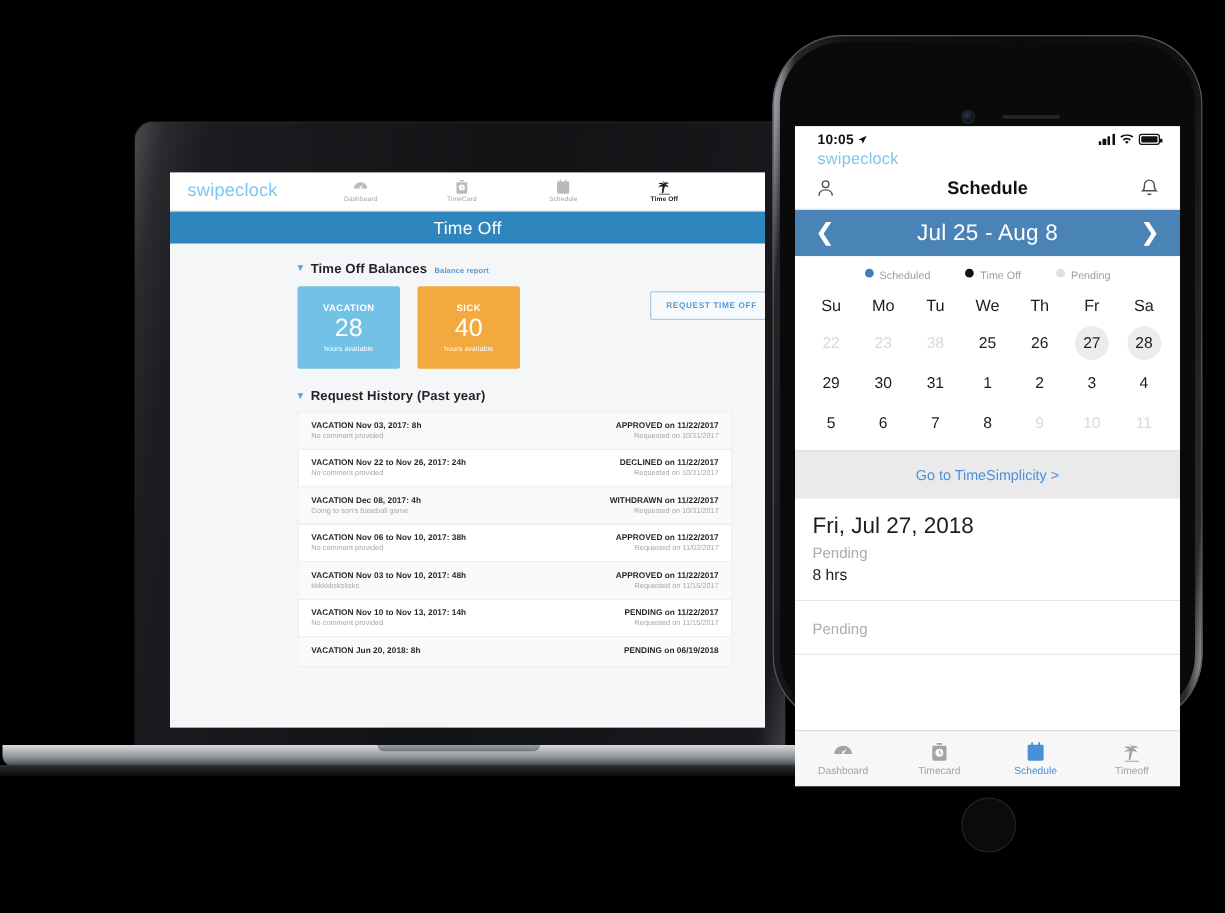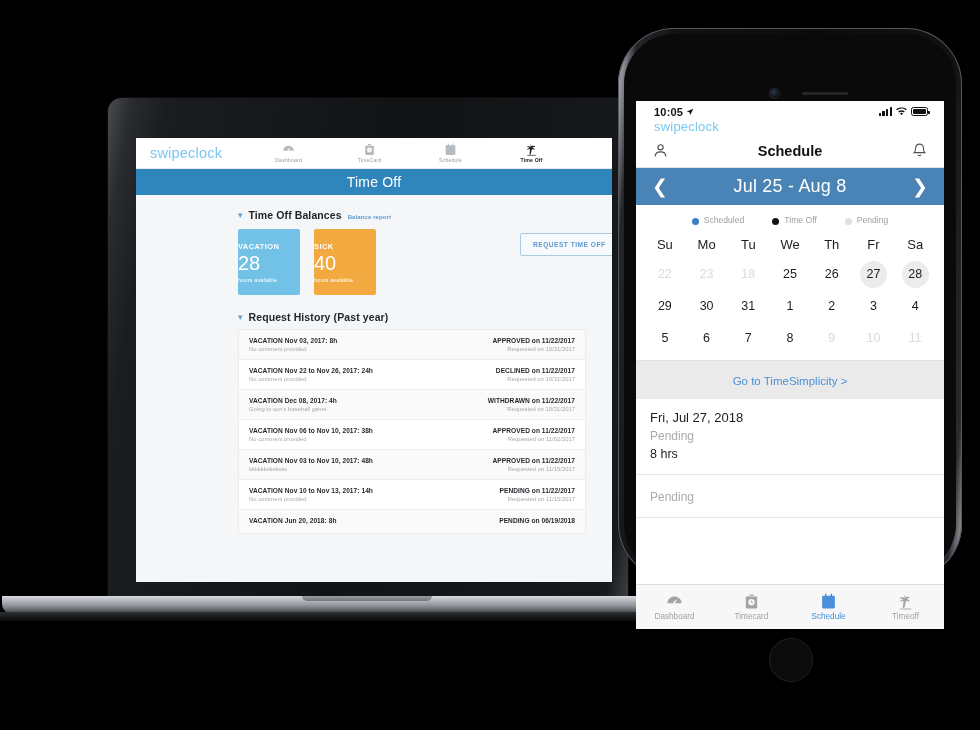--- a/index.html
+++ b/index.html
@@ -65,22 +65,22 @@
   }
   .wa-body { background: #f5f6f7; height: 387px; overflow: hidden; }
 
   .wa-sec { display: flex; align-items: baseline; gap: 6px; padding: 14px 0 0 102px; }
   .wa-chev { color: #5a9fd4; font-size: 9px; line-height: 1; transform: translateY(-1px); }
   .wa-sec-title { font-size: 10.5px; font-weight: bold; color: #1f2328; letter-spacing: .1px; }
   .wa-sec-link { font-size: 6px; font-weight: bold; color: #5b9ad1; letter-spacing: .1px; }
 
   .wa-balrow { display: flex; align-items: flex-start; padding: 8px 0 0 102px; position: relative; }
   .bal-card {
-    width: 62px; height: 66px; border-radius: 2px; color: #fff;
-    display: flex; flex-direction: column; align-items: flex-start; justify-content: center;
+    width: 82px; height: 66px; border-radius: 2px; color: #fff;
+    display: flex; flex-direction: column; align-items: center; justify-content: center;
     margin-right: 14px;
   }
   .bal-card.vac { background: #72c1e6; }
   .bal-card.sick { background: #f2a93f; }
   .bal-type { font-size: 7.5px; font-weight: bold; letter-spacing: .4px; }
   .bal-num { font-size: 20px; font-weight: 300; line-height: 1.15; margin-top: 1px; }
   .bal-sub { font-size: 5.6px; letter-spacing: .1px; margin-top: 2px; }
 
   .btn-request {
     position: absolute; left: 384px; top: 12px;
@@ -152,41 +152,41 @@
   .ph-ico svg { width: 100%; height: 100%; display: block; }
 
   .ph-week {
     height: 37px; background: #4a83b5; color: #fff; display: flex;
     align-items: center; justify-content: space-between; padding: 0 16px;
   }
   .ph-week-title { font-size: 18px; font-weight: 400; letter-spacing: .2px; }
   .ph-arrow { font-size: 19px; line-height: 1; font-weight: 300; cursor: pointer; width: 16px; text-align: center; }
 
   .ph-legend { display: flex; justify-content: center; gap: 28px; padding: 10px 0 6px; background: #fff; }
-  .leg { display: flex; align-items: flex-end; gap: 5px; font-size: 8.6px; color: #9b9ea2; }
+  .leg { display: flex; align-items: flex-start; gap: 5px; font-size: 8.6px; color: #9b9ea2; }
   .leg i { width: 7px; height: 7px; border-radius: 50%; display: block; }
 
   .ph-cal { background: #fff; padding: 0 8px 6px; }
   .cal-row { display: flex; }
   .cal-cell {
     flex: 1; text-align: center; font-size: 12.5px; color: #1c1d1f;
     height: 32px; line-height: 32px; position: relative;
   }
   .cal-head .cal-cell { font-size: 13px; color: #1c1d1f; height: 27px; line-height: 27px; }
   .cal-cell.muted { color: #d8dadc; }
   .cal-cell .sel {
     display: inline-block; width: 27px; height: 27px; line-height: 27px; border-radius: 50%;
     background: #ececec;
   }
 
   .ph-gts { background: #eaeaea; text-align: center; padding: 10px 0; border-top: 1px solid #e1e1e1; }
   .ph-gts a { color: #4a90d9; font-size: 11.5px; text-decoration: none; }
 
   .ph-ev { background: #fff; padding: 11px 14px 13px; border-bottom: 1px solid #e6e6e6; }
-  .ph-ev-d { font-size: 13px; color: #1c1d1f; font-weight: 400; }
+  .ph-ev-d { font-size: 18px; color: #1c1d1f; font-weight: 400; }
   .ph-ev-s { font-size: 12px; color: #a9acaf; margin-top: 4px; }
   .ph-ev-h { font-size: 12.5px; color: #1c1d1f; margin-top: 4px; font-weight: 400; }
 
   .ph-tabbar {
     position: absolute; left: 0; bottom: 0; width: 100%; height: 45px;
     background: #f7f7f7; border-top: 1px solid #dcdcdc; display: flex;
   }
   .ph-tab { flex: 1; display: flex; flex-direction: column; align-items: center; justify-content: center; gap: 2px; cursor: pointer; }
   .ph-tab-ico { width: 17px; height: 17px; }
   .ph-tab-ico svg { width: 100%; height: 100%; display: block; fill: #a0a3a7; }
@@ -438,21 +438,21 @@
             <div class="cal-cell">Tu</div>
             <div class="cal-cell">We</div>
             <div class="cal-cell">Th</div>
             <div class="cal-cell">Fr</div>
             <div class="cal-cell">Sa</div>
           </div>
         <div id="cal-weeks">
             <div class="cal-row">
               <div class="cal-cell muted"><span>22</span></div>
               <div class="cal-cell muted"><span>23</span></div>
-              <div class="cal-cell muted"><span>18</span></div>
+              <div class="cal-cell muted"><span>38</span></div>
               <div class="cal-cell"><span>25</span></div>
               <div class="cal-cell"><span>26</span></div>
               <div class="cal-cell"><span class="sel">27</span></div>
               <div class="cal-cell"><span class="sel">28</span></div>
             </div>
             <div class="cal-row">
               <div class="cal-cell"><span>29</span></div>
               <div class="cal-cell"><span>30</span></div>
               <div class="cal-cell"><span>31</span></div>
               <div class="cal-cell"><span>1</span></div>

